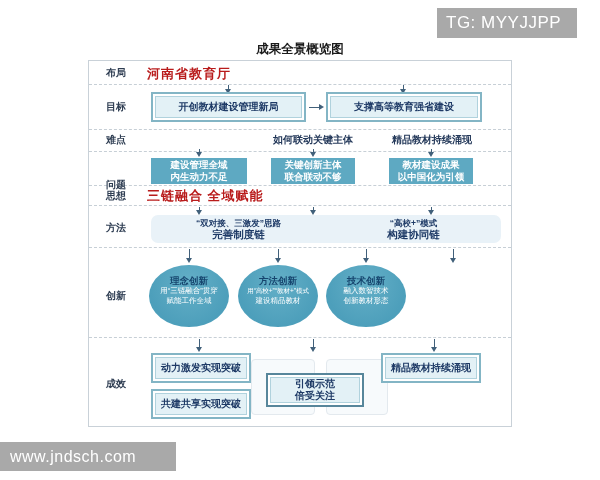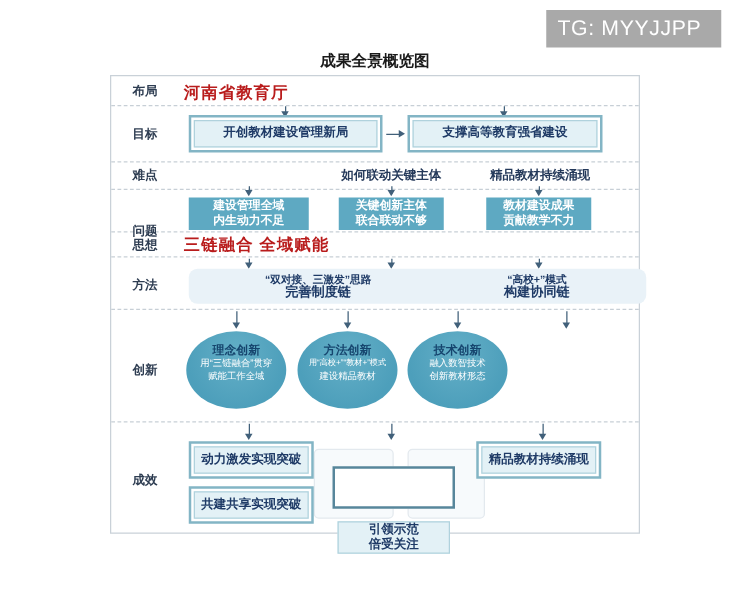--- a/index.html
+++ b/index.html
@@ -25,37 +25,38 @@
   .dbox{position:absolute;box-sizing:border-box;border:2px solid #83b5c5;background:#fff;padding:2px;}
   .dbox.dark{border-color:#57869b;}
   .dbox .in{box-sizing:border-box;width:100%;height:100%;background:#e3f1f6;border:1px solid #b0d2dd;
             display:flex;flex-direction:column;align-items:center;justify-content:center;
             text-align:center;font-weight:bold;font-size:10px;color:#1e3a66;line-height:12px;}
   .ntext{position:absolute;text-align:center;font-size:10px;font-weight:bold;color:#24395a;}
   .pbox{position:absolute;background:#5ea9c2;color:#ffffff;font-weight:bold;font-size:9.5px;
         line-height:12px;height:26px;display:flex;flex-direction:column;justify-content:center;
         text-align:center;}
   #fbox{position:absolute;left:62px;top:154px;width:350px;height:28px;background:#e9f2f8;
-        border-radius:7px;display:flex;padding-left:16px;}
+        border-radius:7px;display:flex;}
   #fbox .fcol{flex:1;display:flex;flex-direction:column;justify-content:center;text-align:center;}
   #fbox .f1{font-size:8.5px;font-weight:bold;color:#1e3a66;line-height:10px;}
   #fbox .f2{font-size:10.5px;font-weight:bold;color:#1e3a66;line-height:13px;}
   .ell{position:absolute;top:204px;width:80px;height:62px;border-radius:50%;
        background:radial-gradient(ellipse at 50% 30%,#64afc7 0%,#4d9fbb 70%);
        text-align:center;color:#fff;}
   .ell .et{font-size:9.5px;font-weight:bold;color:#16456e;margin-top:10px;line-height:11px;}
   .ell .el{font-size:7.5px;line-height:9.5px;white-space:nowrap;}
   .ghost{position:absolute;border:1px solid #e3e9ee;background:#f7fafc;border-radius:4px;}
 </style>
 </head>
 <body>
 
 <div id="shot">
 
   <div class="wm" style="left:437px;top:8px;width:163px;height:30px;padding-left:9px;">TG: MYYJJPP</div>
+  <div class="wm" style="left:0;top:442px;width:166px;height:29px;padding-left:10px;font-size:16px;">www.jndsch.com</div>
 
   <div id="title">成果全景概览图</div>
 
   <div id="frame">
 
     <div class="rline" style="top:23px;"></div>
     <div class="rline" style="top:68px;"></div>
     <div class="rline" style="top:90px;"></div>
     <div class="rline" style="top:124px;"></div>
     <div class="rline" style="top:144px;"></div>
@@ -92,21 +93,21 @@
     <div class="pbox" style="left:62px;top:97px;width:96px;">
       <div>建设管理全域</div>
       <div>内生动力不足</div>
     </div>
     <div class="pbox" style="left:182px;top:97px;width:84px;">
       <div>关键创新主体</div>
       <div>联合联动不够</div>
     </div>
     <div class="pbox" style="left:300px;top:97px;width:84px;">
       <div>教材建设成果</div>
-      <div>贡献教学不力</div>
+      <div>以中国化为引领</div>
     </div>
 
     <div class="bigtxt" style="top:126px;">三链融合 全域赋能</div>
 
     <div class="va" style="left:110px;top:146px;height:6px;"></div>
     <div class="va" style="left:224px;top:146px;height:6px;"></div>
     <div class="va" style="left:342px;top:146px;height:6px;"></div>
     <div id="fbox">
       <div class="fcol">
         <div class="f1">“双对接、三激发”思路</div>
@@ -143,21 +144,21 @@
     <div class="va" style="left:345px;top:278px;height:11px;"></div>
     <div class="ghost" style="left:162px;top:298px;width:62px;height:54px;"></div>
     <div class="ghost" style="left:237px;top:298px;width:60px;height:54px;"></div>
     <div class="dbox" style="left:62px;top:292px;width:100px;height:30px;">
       <div class="in">动力激发实现突破</div>
     </div>
     <div class="dbox" style="left:62px;top:328px;width:100px;height:30px;">
       <div class="in">共建共享实现突破</div>
     </div>
     <div class="dbox dark" style="left:177px;top:312px;width:98px;height:34px;">
-      <div class="in" style="line-height:12px;margin-top:40px;">
+      <div class="in" style="line-height:12px;">
         <div>引领示范</div>
         <div>倍受关注</div>
       </div>
     </div>
     <div class="dbox" style="left:292px;top:292px;width:100px;height:30px;">
       <div class="in">精品教材持续涌现</div>
     </div>
 
   </div>
 </div>

